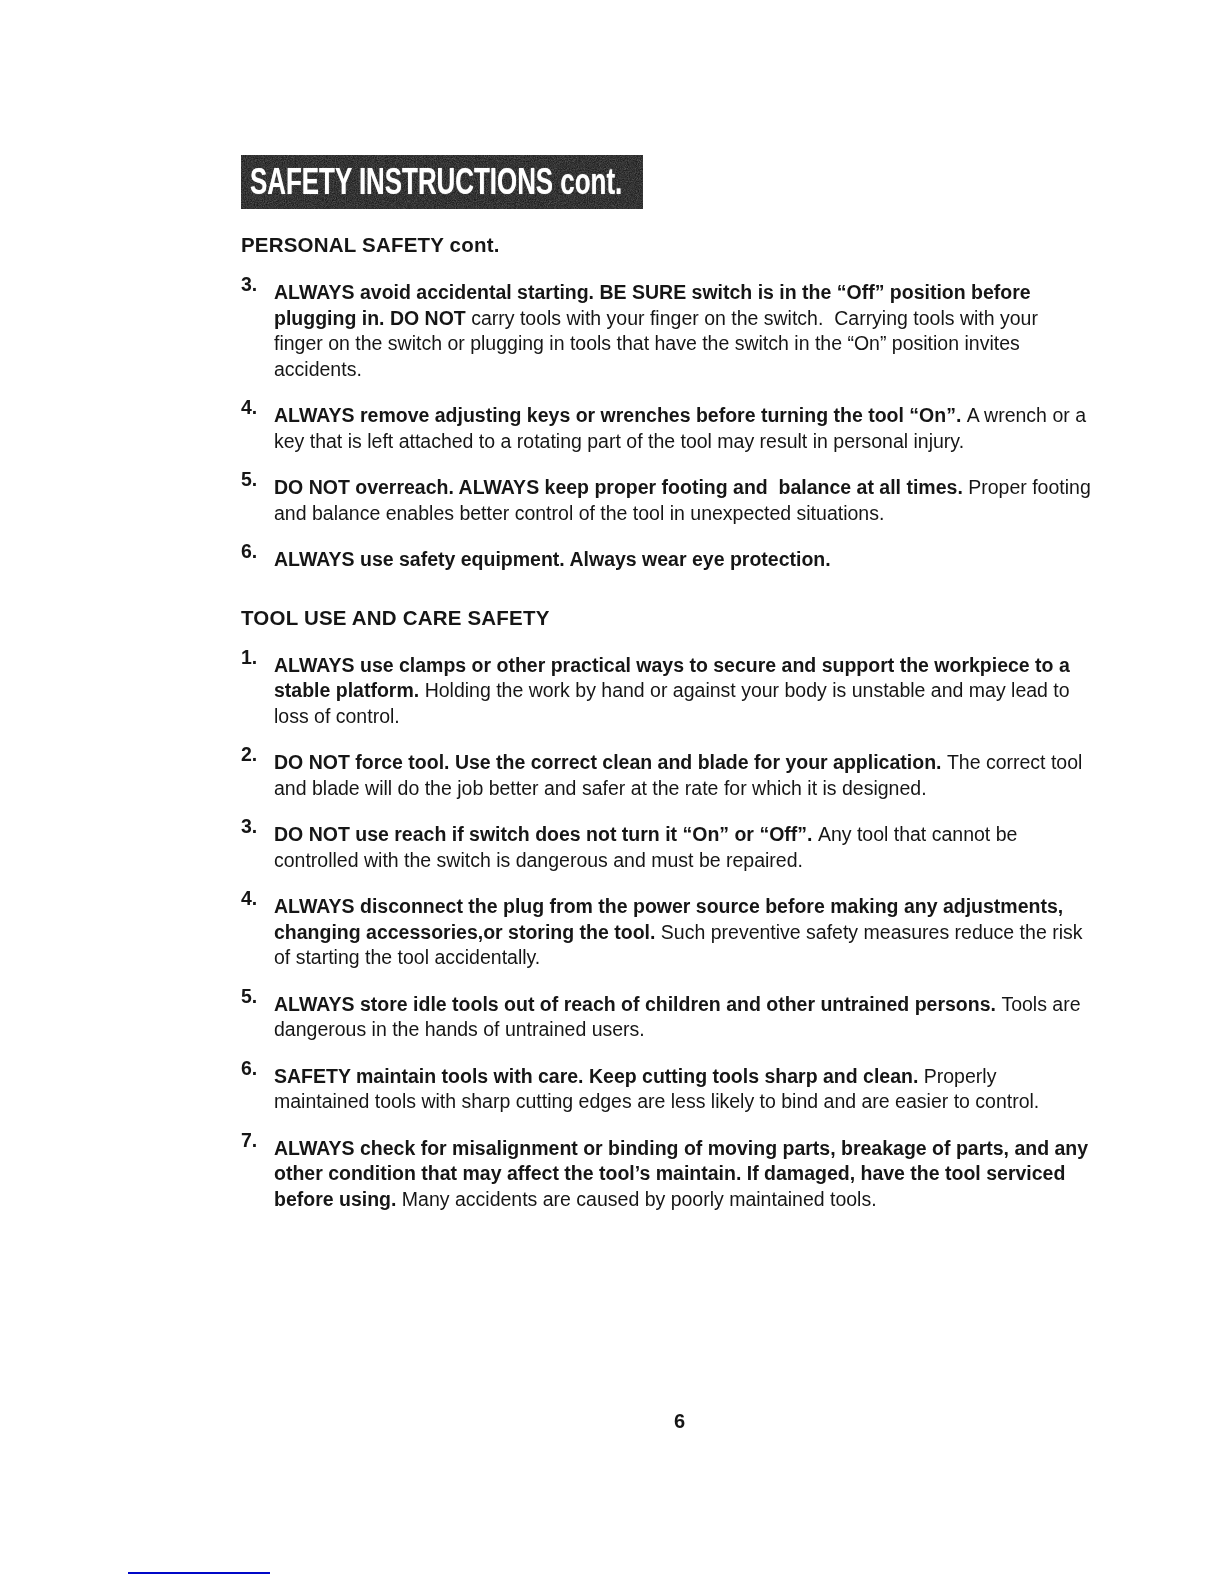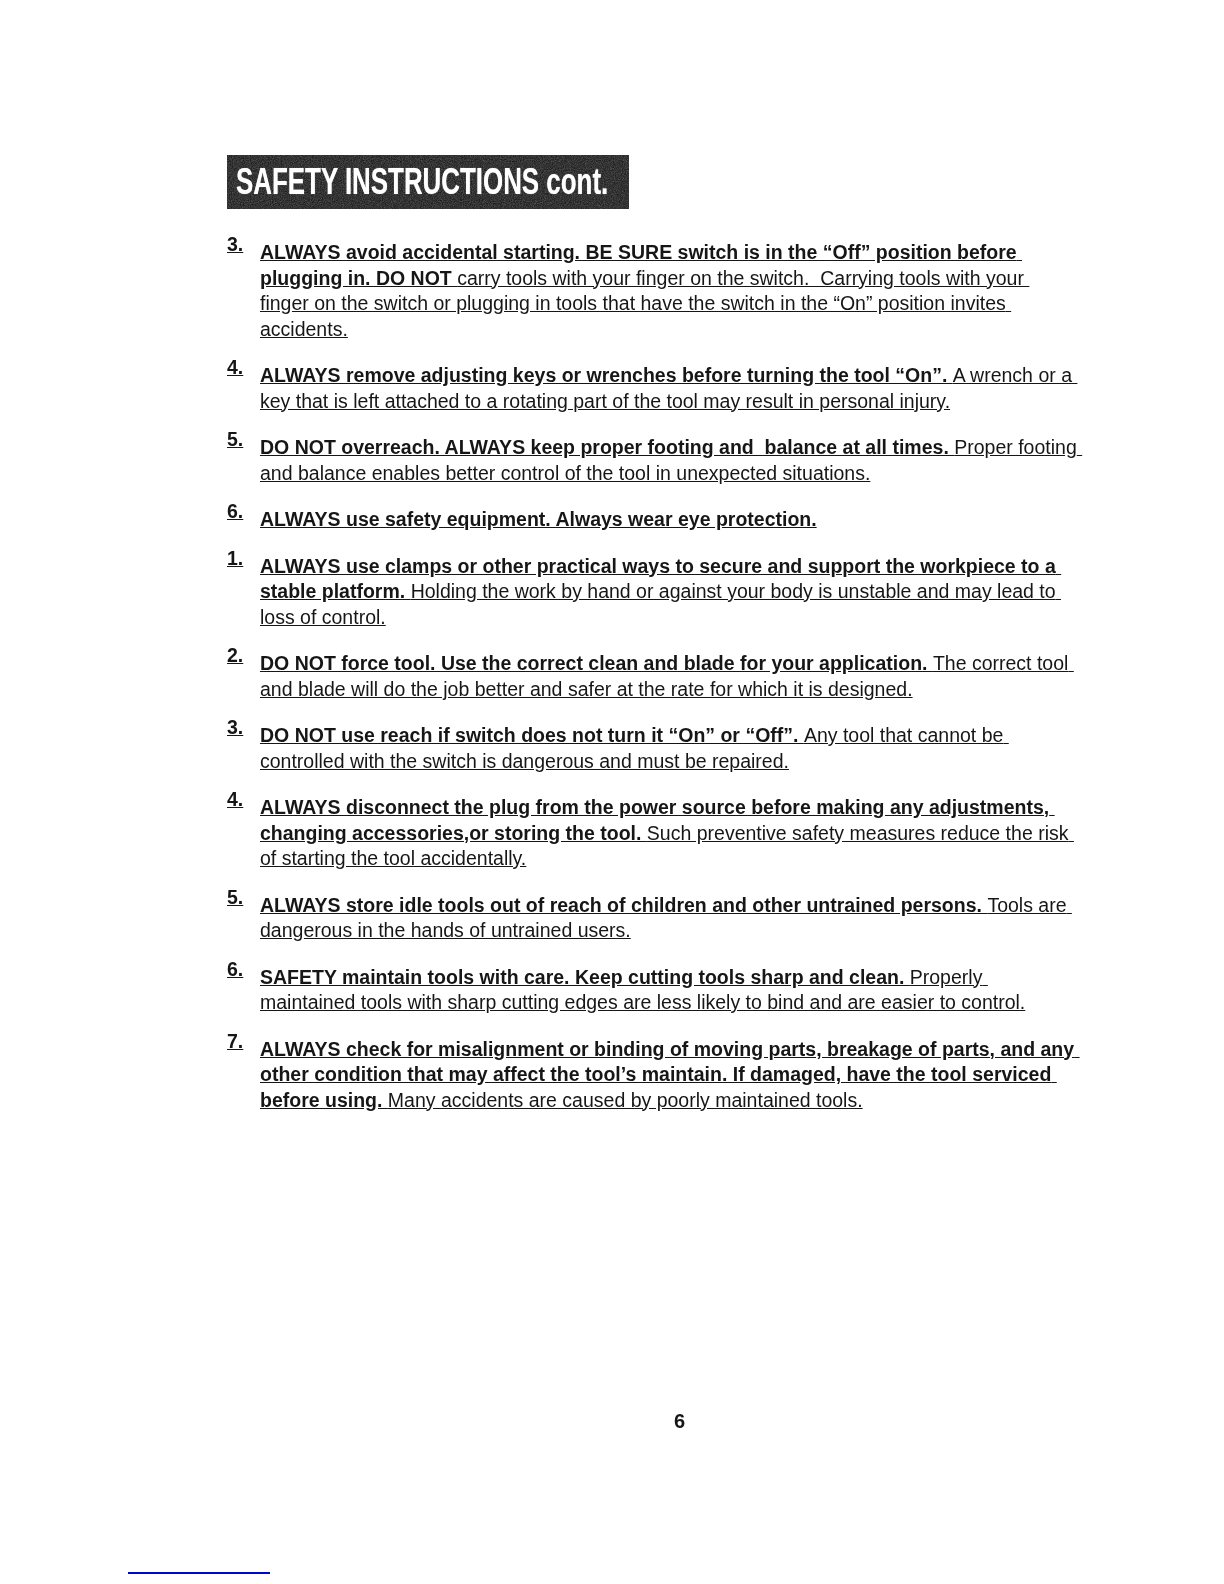--- a/index.html
+++ b/index.html
@@ -11,24 +11,23 @@
     position: relative;
     width: 1224px;
     height: 1584px;
     background: #ffffff;
     font-family: "Liberation Sans", sans-serif;
     color: #161616;
     overflow: hidden;
   }
   .content {
     position: absolute;
-    left: 227px;
+    left: 241px;
     top: 155px;
     width: 858px;
-    text-decoration: underline;
   }
   .banner {
     position: relative;
     width: 402px;
     height: 54px;
     background: #0d0d0d;
     margin-bottom: 23px;
     overflow: hidden;
   }
   .banner svg.noise {
@@ -104,38 +103,40 @@
       <svg class="noise" width="402" height="54" aria-hidden="true">
         <filter id="grain">
           <feTurbulence type="fractalNoise" baseFrequency="0.9" numOctaves="3" stitchTiles="stitch"></feTurbulence>
           <feColorMatrix type="saturate" values="0"></feColorMatrix>
         </filter>
         <rect width="402" height="54" filter="url(#grain)" opacity="0.45"></rect>
       </svg>
       <span class="banner-text">SAFETY INSTRUCTIONS cont.</span>
     </div>
 
+    <h2 class="section-heading">PERSONAL SAFETY cont.</h2>
 
     <div class="item">
       <span class="num">3.</span>
       <p><span class="b">ALWAYS avoid accidental starting. BE SURE switch is in the “Off” position before plugging in. DO NOT </span><span>carry tools with your finger on the switch.  Carrying tools with your finger on the switch or plugging in tools that have the switch in the “On” position invites accidents.</span></p>
     </div>
     <div class="item">
       <span class="num">4.</span>
       <p><span class="b">ALWAYS remove adjusting keys or wrenches before turning the tool “On”. </span><span>A wrench or a key that is left attached to a rotating part of the tool may result in personal injury.</span></p>
     </div>
     <div class="item">
       <span class="num">5.</span>
       <p><span class="b">DO NOT overreach. ALWAYS keep proper footing and  balance at all times. </span><span>Proper footing and balance enables better control of the tool in unexpected situations.</span></p>
     </div>
     <div class="item">
       <span class="num">6.</span>
       <p><span class="b">ALWAYS use safety equipment. Always wear eye protection.</span><span></span></p>
     </div>
 
+    <h2 class="section-heading second">TOOL USE AND CARE SAFETY</h2>
 
     <div class="item">
       <span class="num">1.</span>
       <p><span class="b">ALWAYS use clamps or other practical ways to secure and support the workpiece to a stable platform. </span><span>Holding the work by hand or against your body is unstable and may lead to loss of control.</span></p>
     </div>
     <div class="item">
       <span class="num">2.</span>
       <p><span class="b">DO NOT force tool. Use the correct clean and blade for your application. </span><span>The correct tool and blade will do the job better and safer at the rate for which it is designed.</span></p>
     </div>
     <div class="item">

